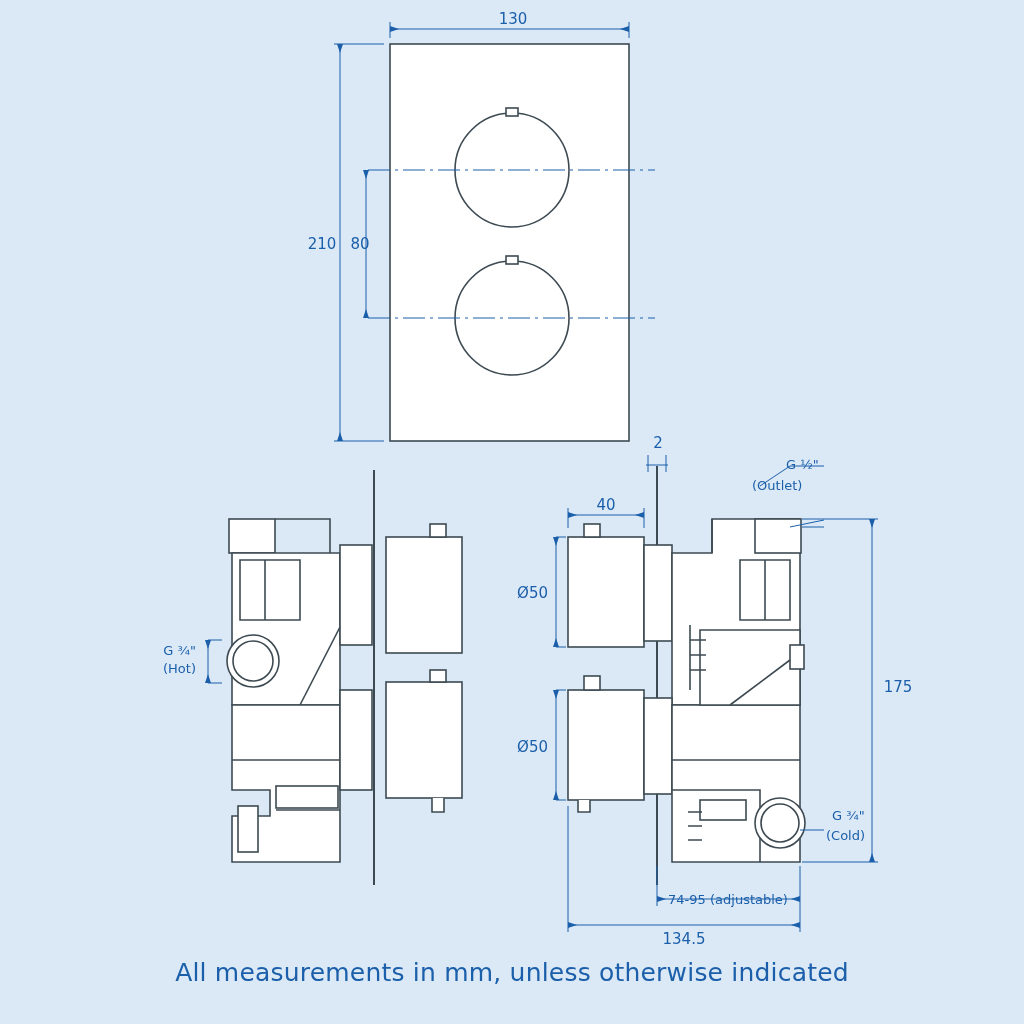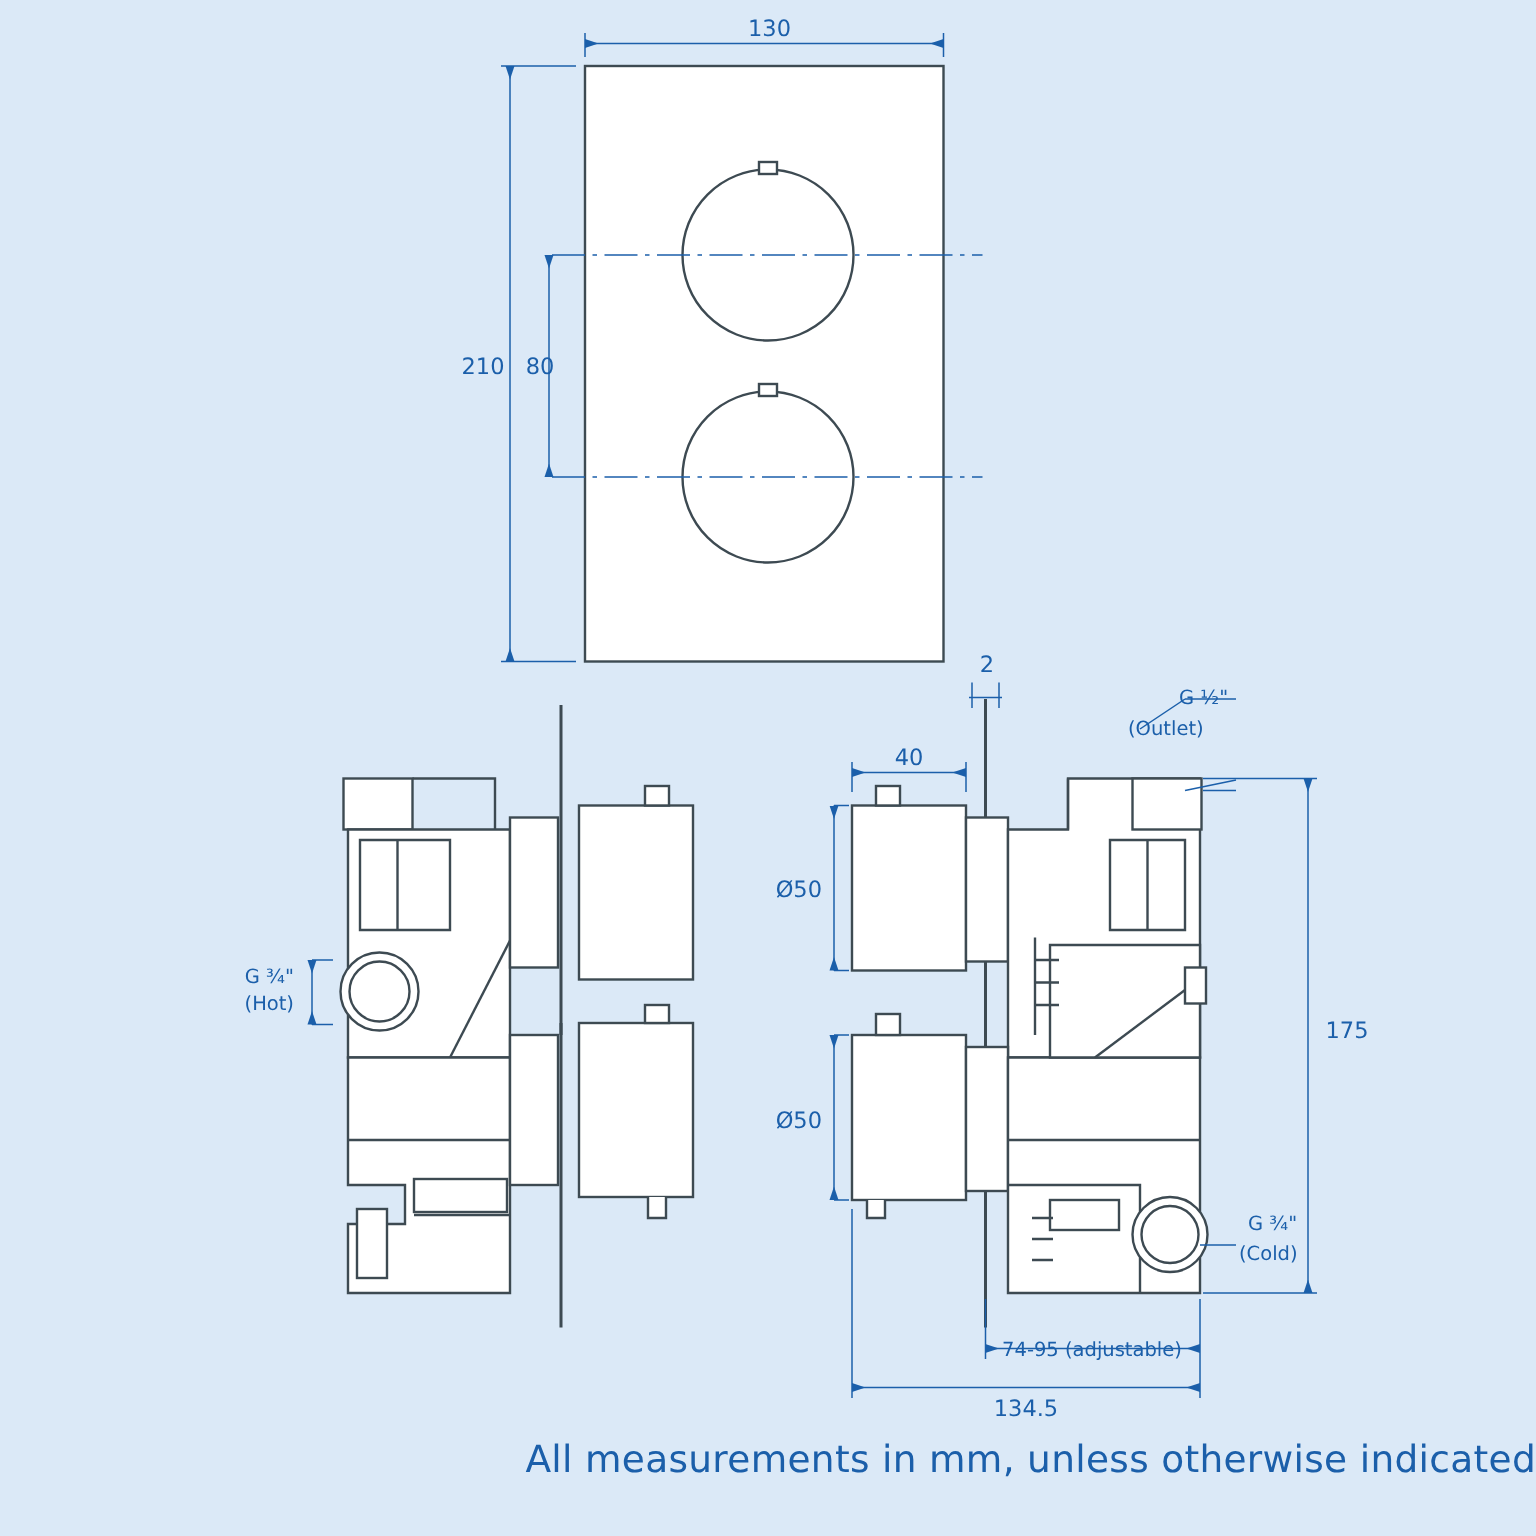--- a/index.html
+++ b/index.html
@@ -30,21 +30,21 @@
   .dim-text-sm {
     fill: #1b5faa;
     font-family: "DejaVu Sans", sans-serif;
     font-size: 13px;
   }
   .caption {
     position: absolute;
     left: 0;
     top: 958px;
     width: 1024px;
-    text-align: right;
+    text-align: center;
     color: #1b5faa;
     font-family: "DejaVu Sans", sans-serif;
     font-size: 25px;
     letter-spacing: 0.2px;
   }
 </style>
 </head>
 <body>
 
 <div id="page">

